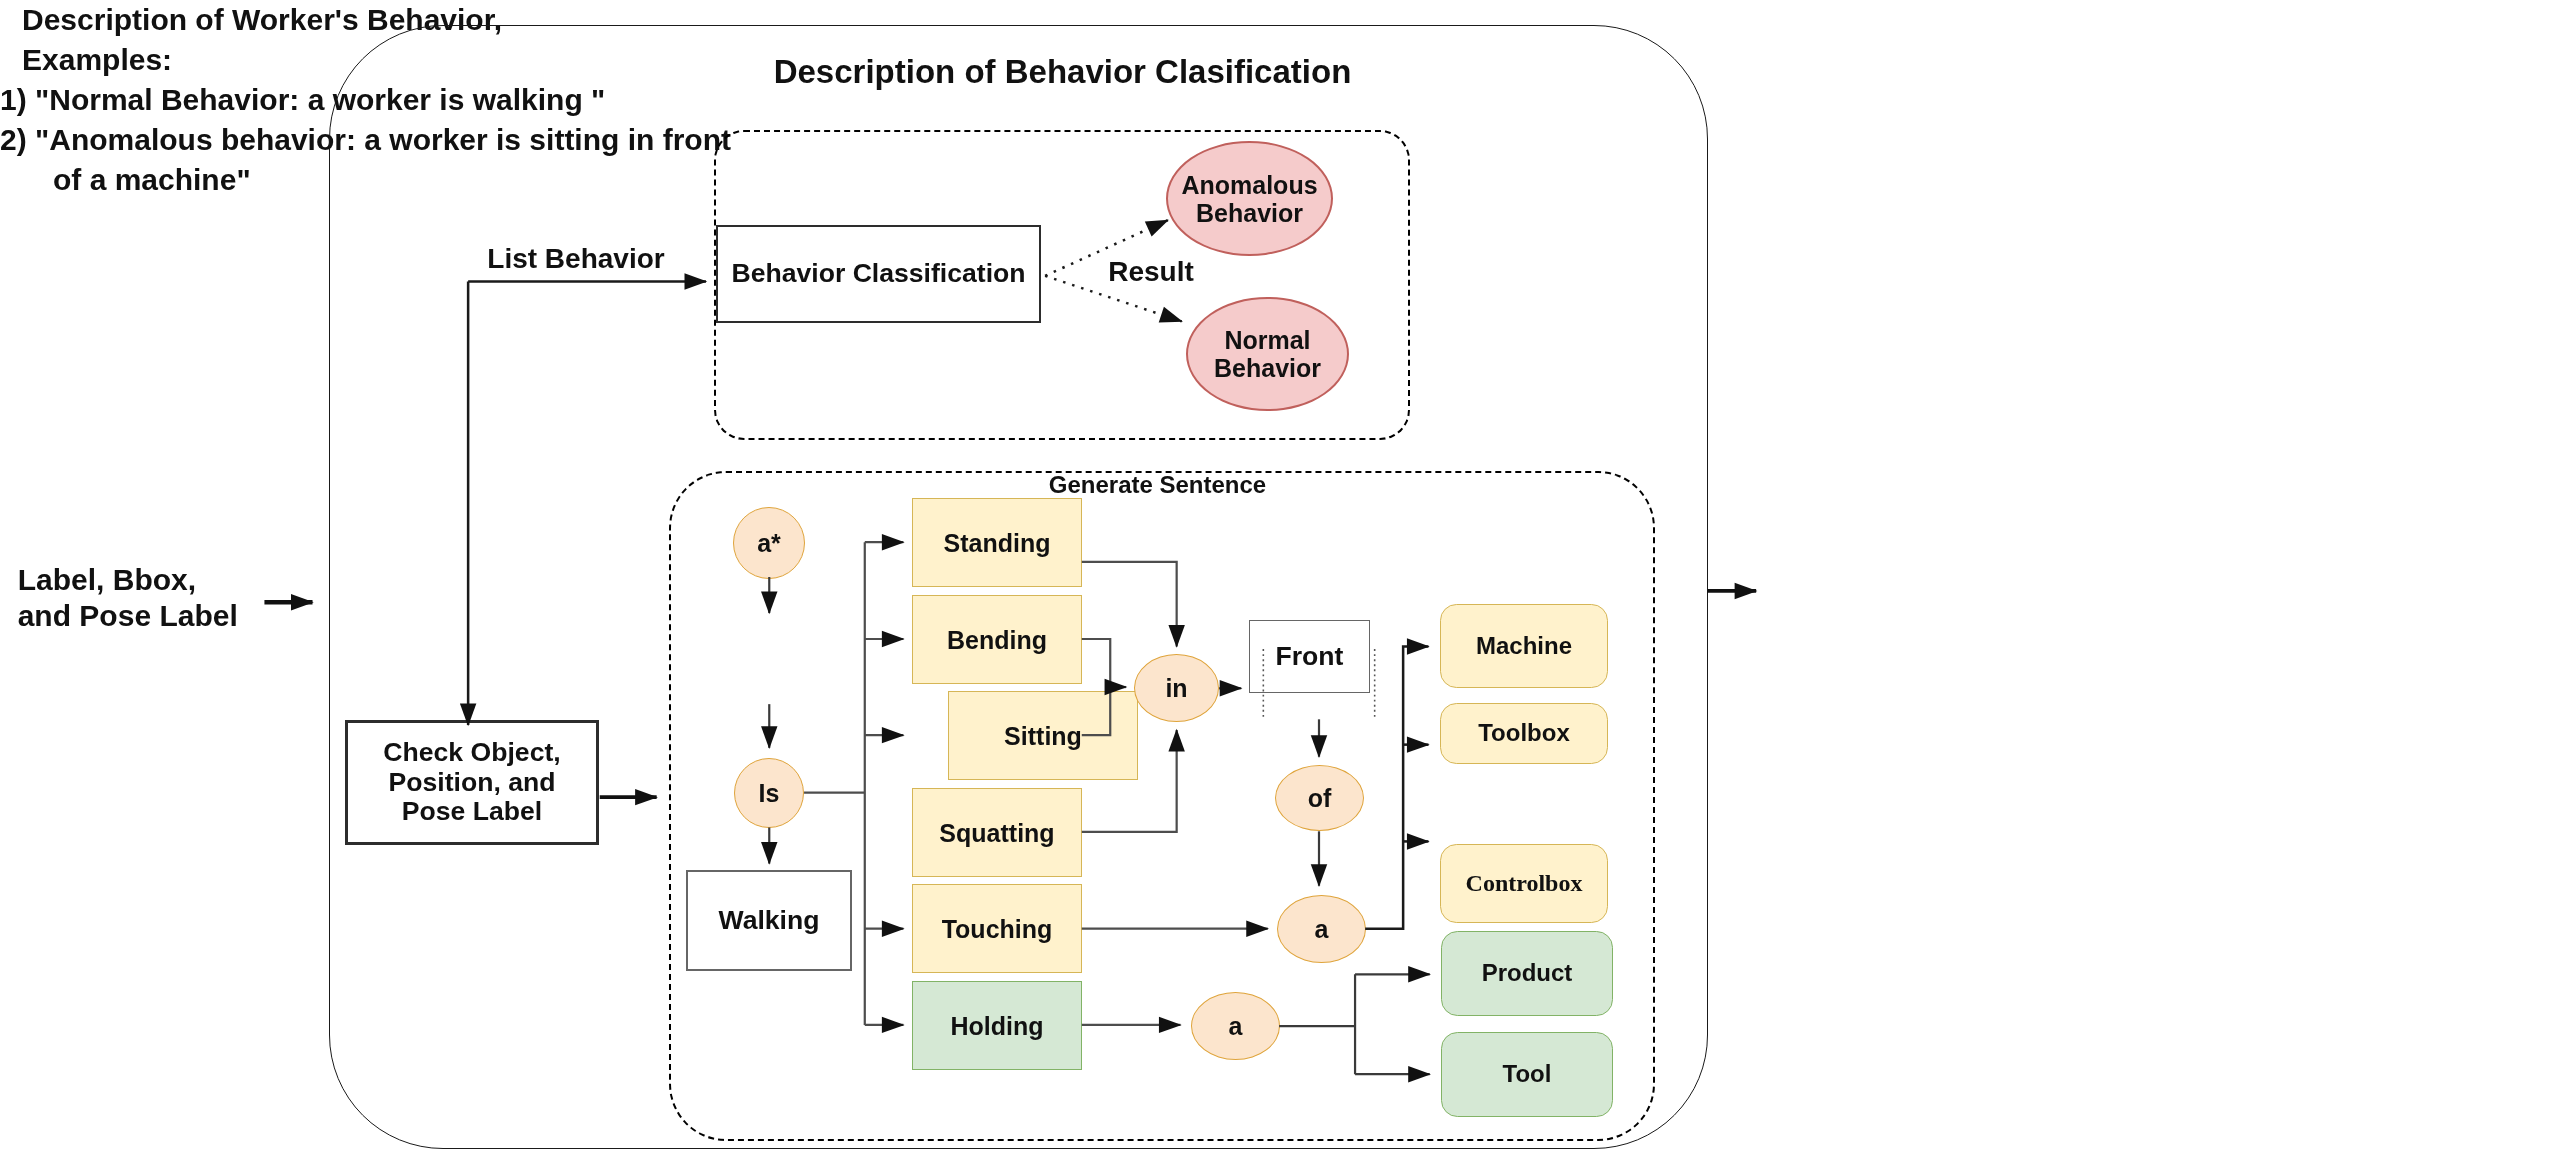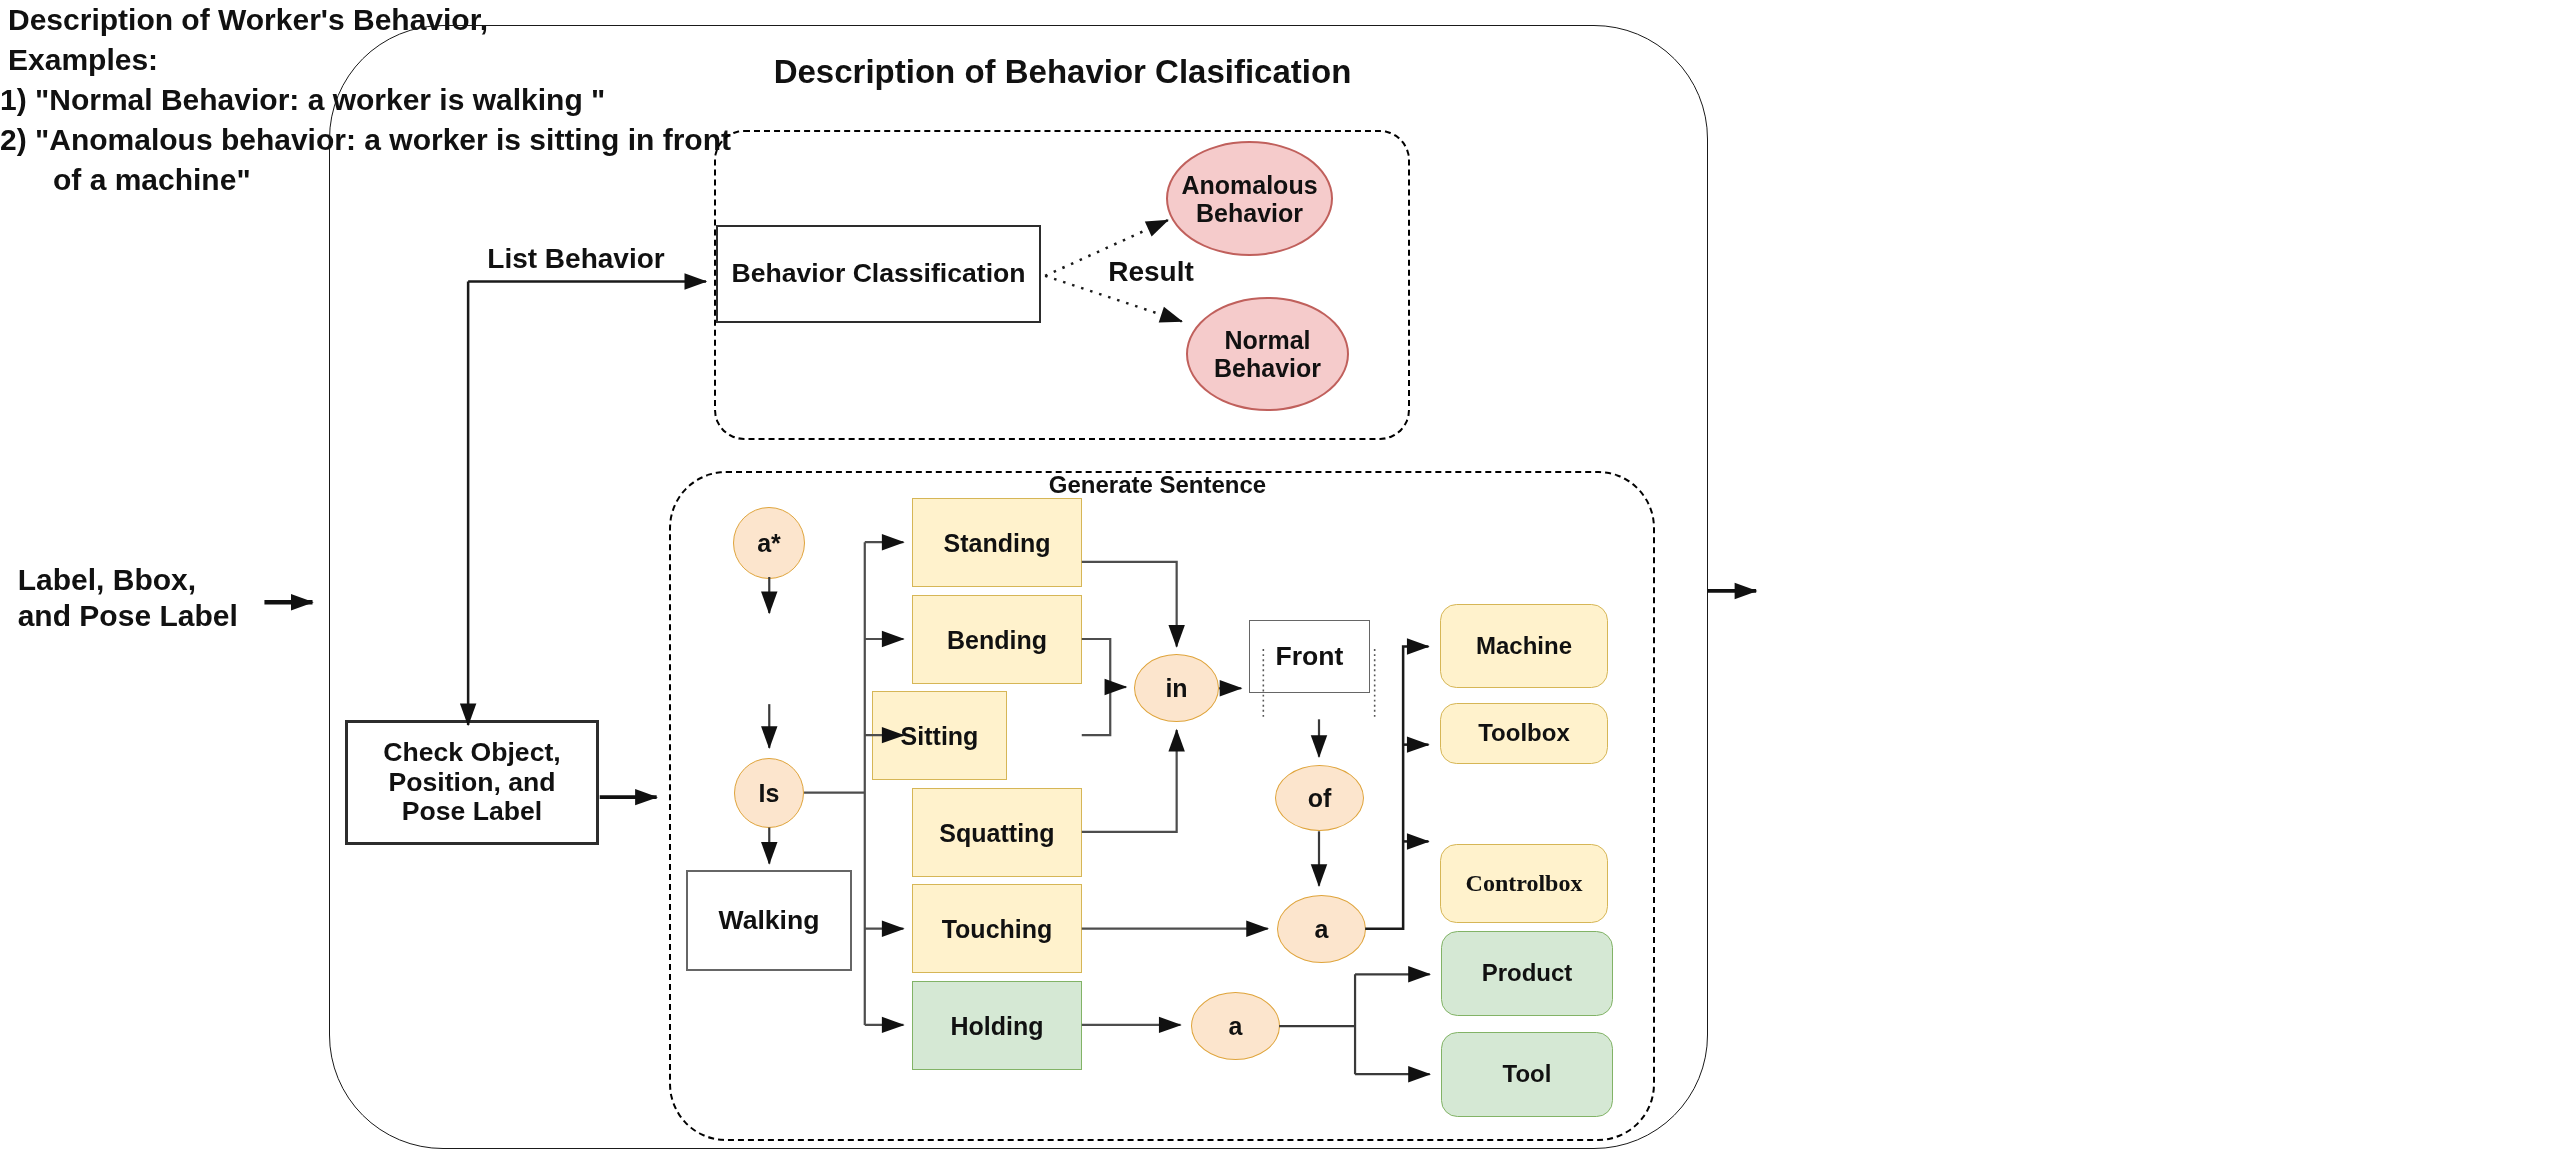--- a/index.html
+++ b/index.html
@@ -37,21 +37,21 @@
   .peach{background:#FCE5CD;border:1.9px solid #DFA43B;}
   .pink{background:#F5CBCB;border:2.5px solid #C0605C;}
   
   .lbl{position:absolute;white-space:nowrap;}
   #title{left:746px;top:53px;width:633px;text-align:center;font-size:33px;}
   #list-behavior-label{left:481px;top:243px;width:190px;text-align:center;font-size:28px;}
   #result-label{left:1075px;top:256px;width:152px;text-align:center;font-size:28px;}
   #generate-label{left:1031px;top:471px;width:253px;text-align:center;font-size:24px;}
   #left-input{left:17.7px;top:562px;width:329px;font-size:30px;line-height:36px;white-space:nowrap;}
   #output-text{left:1769px;top:495px;width:807px;font-size:30px;line-height:40px;white-space:nowrap;}
-  .out-indent1{padding-left:8px;}
+  .out-indent1{padding-left:22px;}
   .out-indent2{padding-left:53px;}
   
   .fs42{font-size:26.6px;} .fs40{font-size:25px;} .fs38{font-size:24px;}
   
   #wires{position:absolute;left:0;top:0;pointer-events:none;}
   .w35{stroke:#3a3a3a;stroke-width:3.5px;fill:none;}
   .w4{stroke:#1a1a1a;stroke-width:4px;fill:none;}
   .w6{stroke:#111;stroke-width:6px;fill:none;}
   .w7{stroke:#111;stroke-width:7px;fill:none;}
   .gray{stroke:#4d4d4d;}
@@ -105,21 +105,21 @@
 
   <div class="node ellipse peach fs40" style="left:733px;top:507px;width:72px;height:72px;">a*</div>
 
 
   <div class="node ellipse peach fs40" style="left:734px;top:758px;width:70px;height:70px;">Is</div>
 
   <div class="node rect-thin fs42" style="left:686px;top:870px;width:166px;height:101px;">Walking</div>
 
   <div class="node yellow fs40" style="left:912px;top:498px;width:170px;height:89px;">Standing</div>
   <div class="node yellow fs40" style="left:912px;top:595px;width:170px;height:89px;">Bending</div>
-  <div class="node yellow fs40" style="left:872px;top:691px;width:135px;height:89px;">Sitting</div>
+  <div class="node yellow fs40" style="left:948px;top:691px;width:190px;height:89px;">Sitting</div>
   <div class="node yellow fs40" style="left:912px;top:788px;width:170px;height:89px;">Squatting</div>
   <div class="node yellow fs40" style="left:912px;top:884px;width:170px;height:89px;">Touching</div>
   <div class="node green fs40" style="left:912px;top:981px;width:170px;height:89px;">Holding</div>
 
   <div class="node ellipse peach fs40" style="left:1134px;top:654px;width:85px;height:68px;">in</div>
 
   <div class="node rect-thin fs42" style="left:1249px;top:620px;width:121px;height:73px;border-width:1.9px;">Front</div>
 
   <div class="node ellipse peach fs40" style="left:1275px;top:765px;width:89px;height:66px;">of</div>
 

